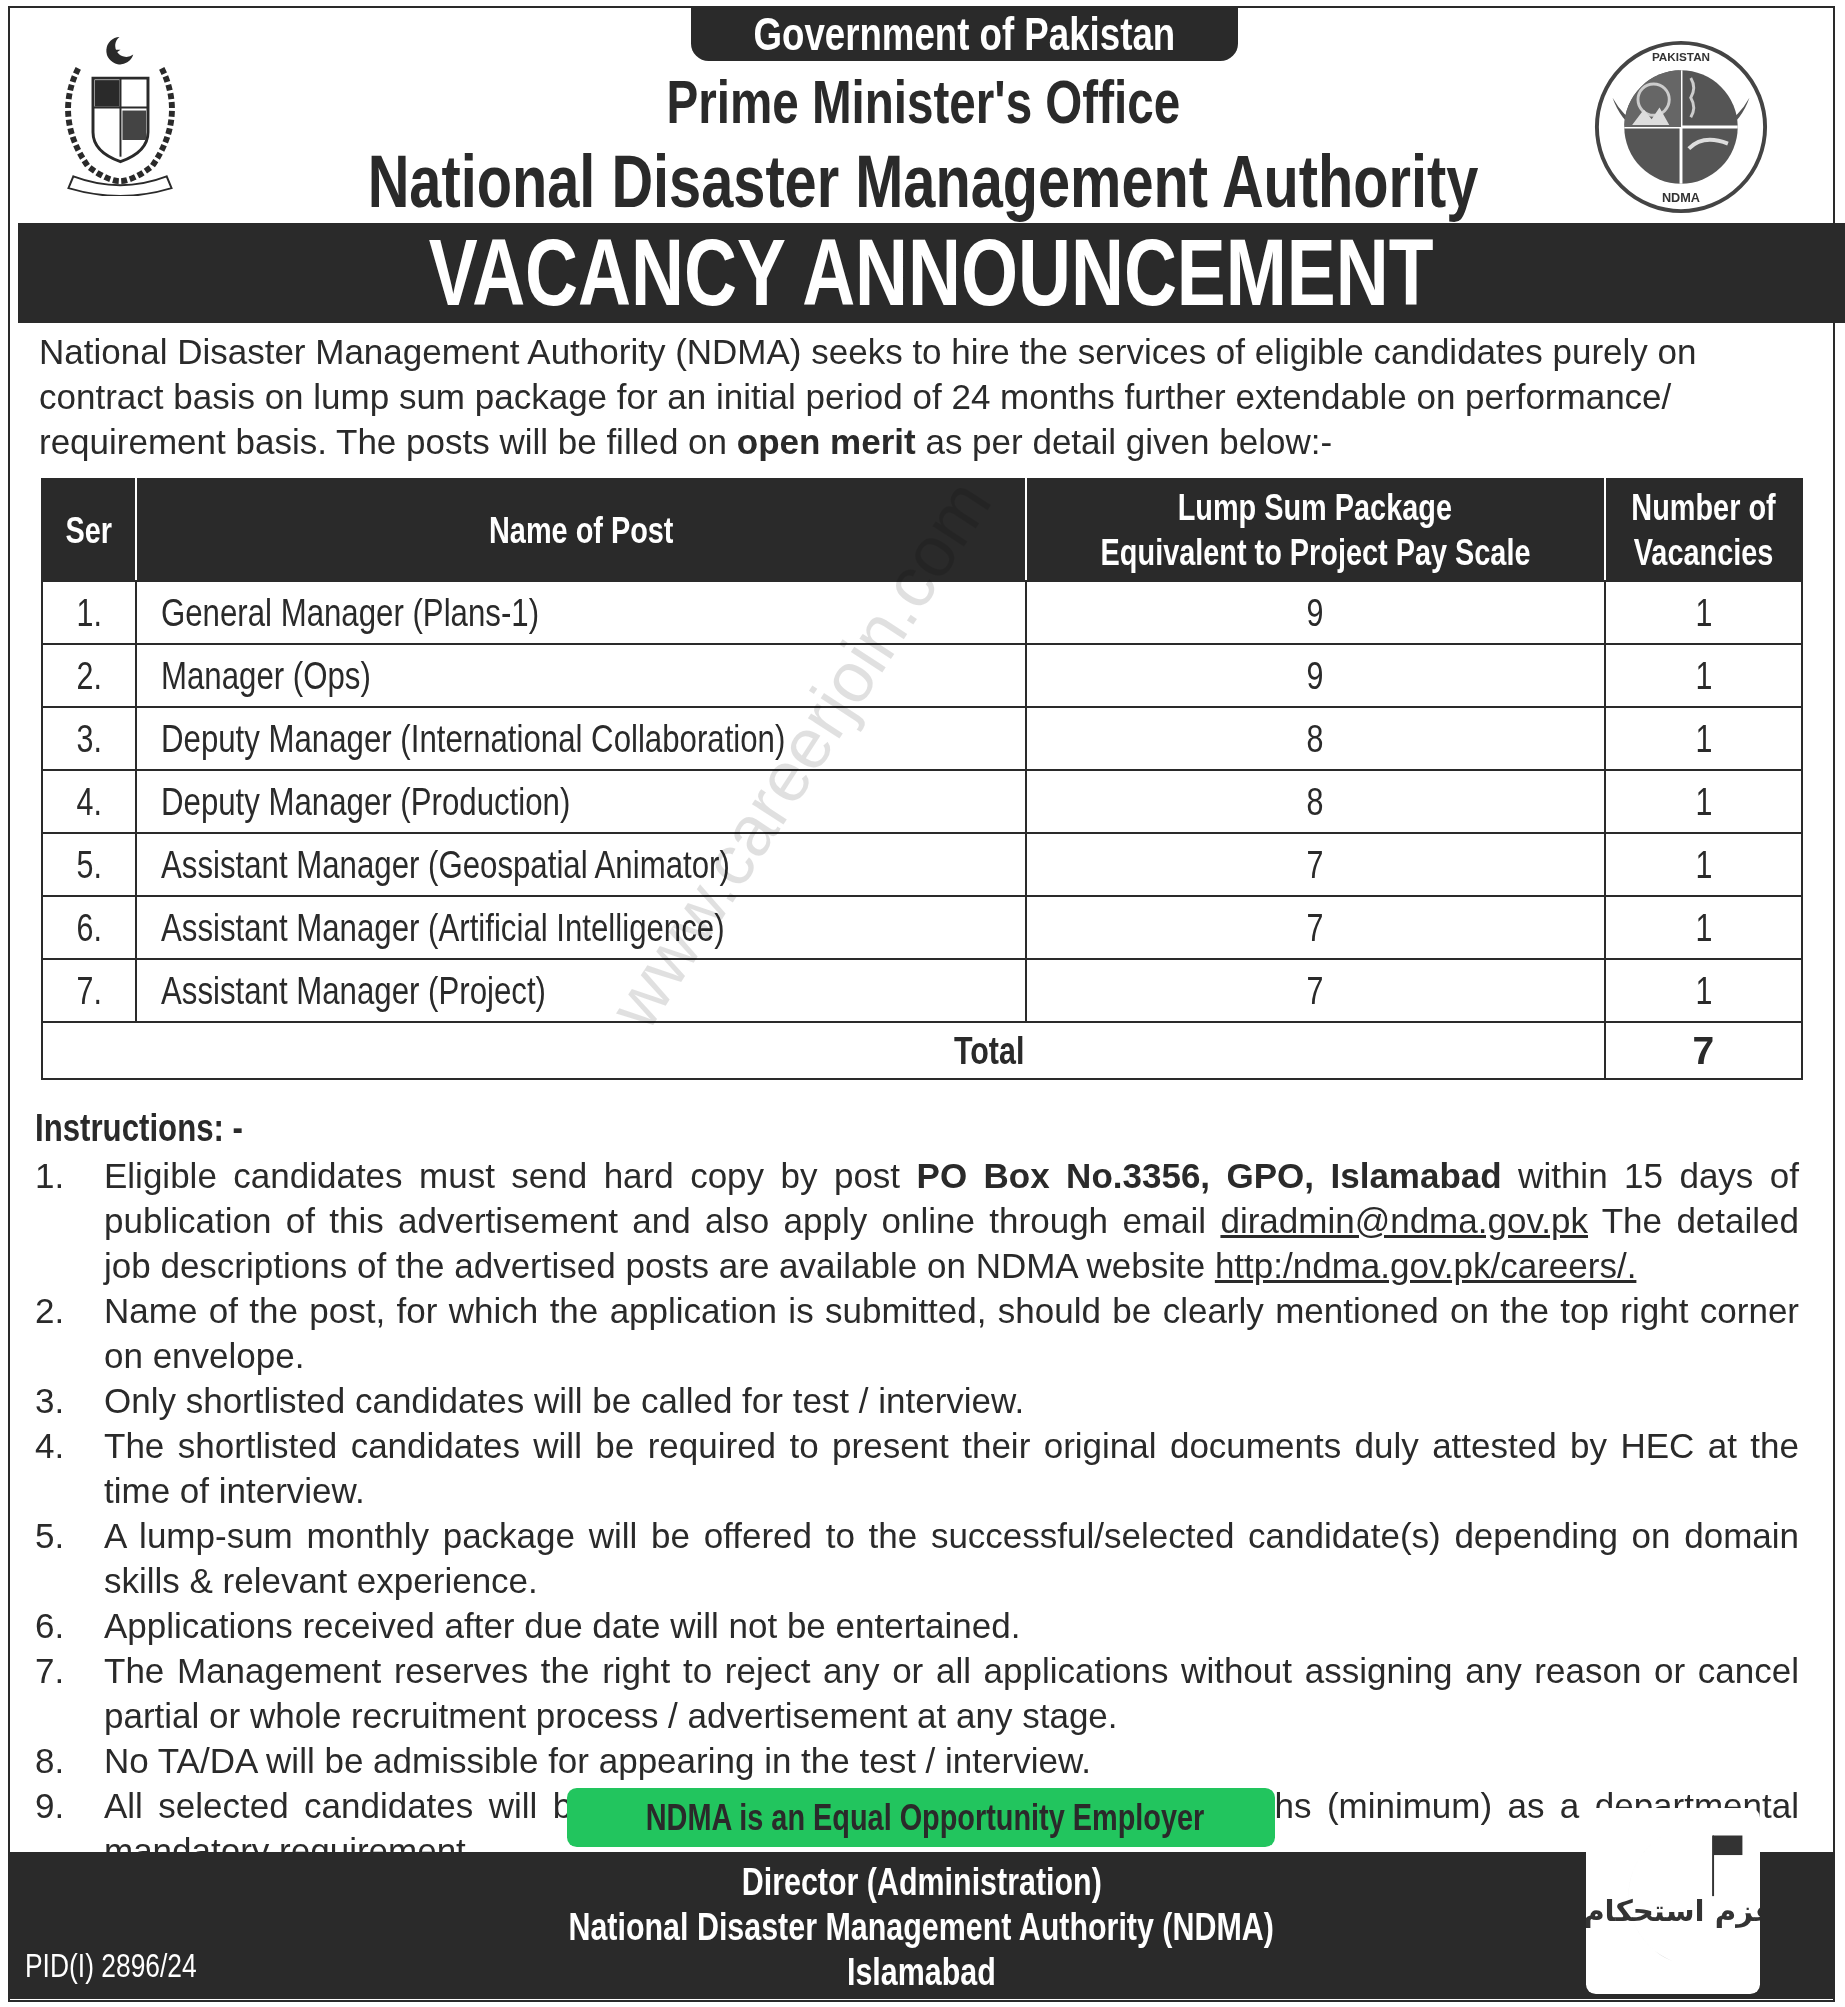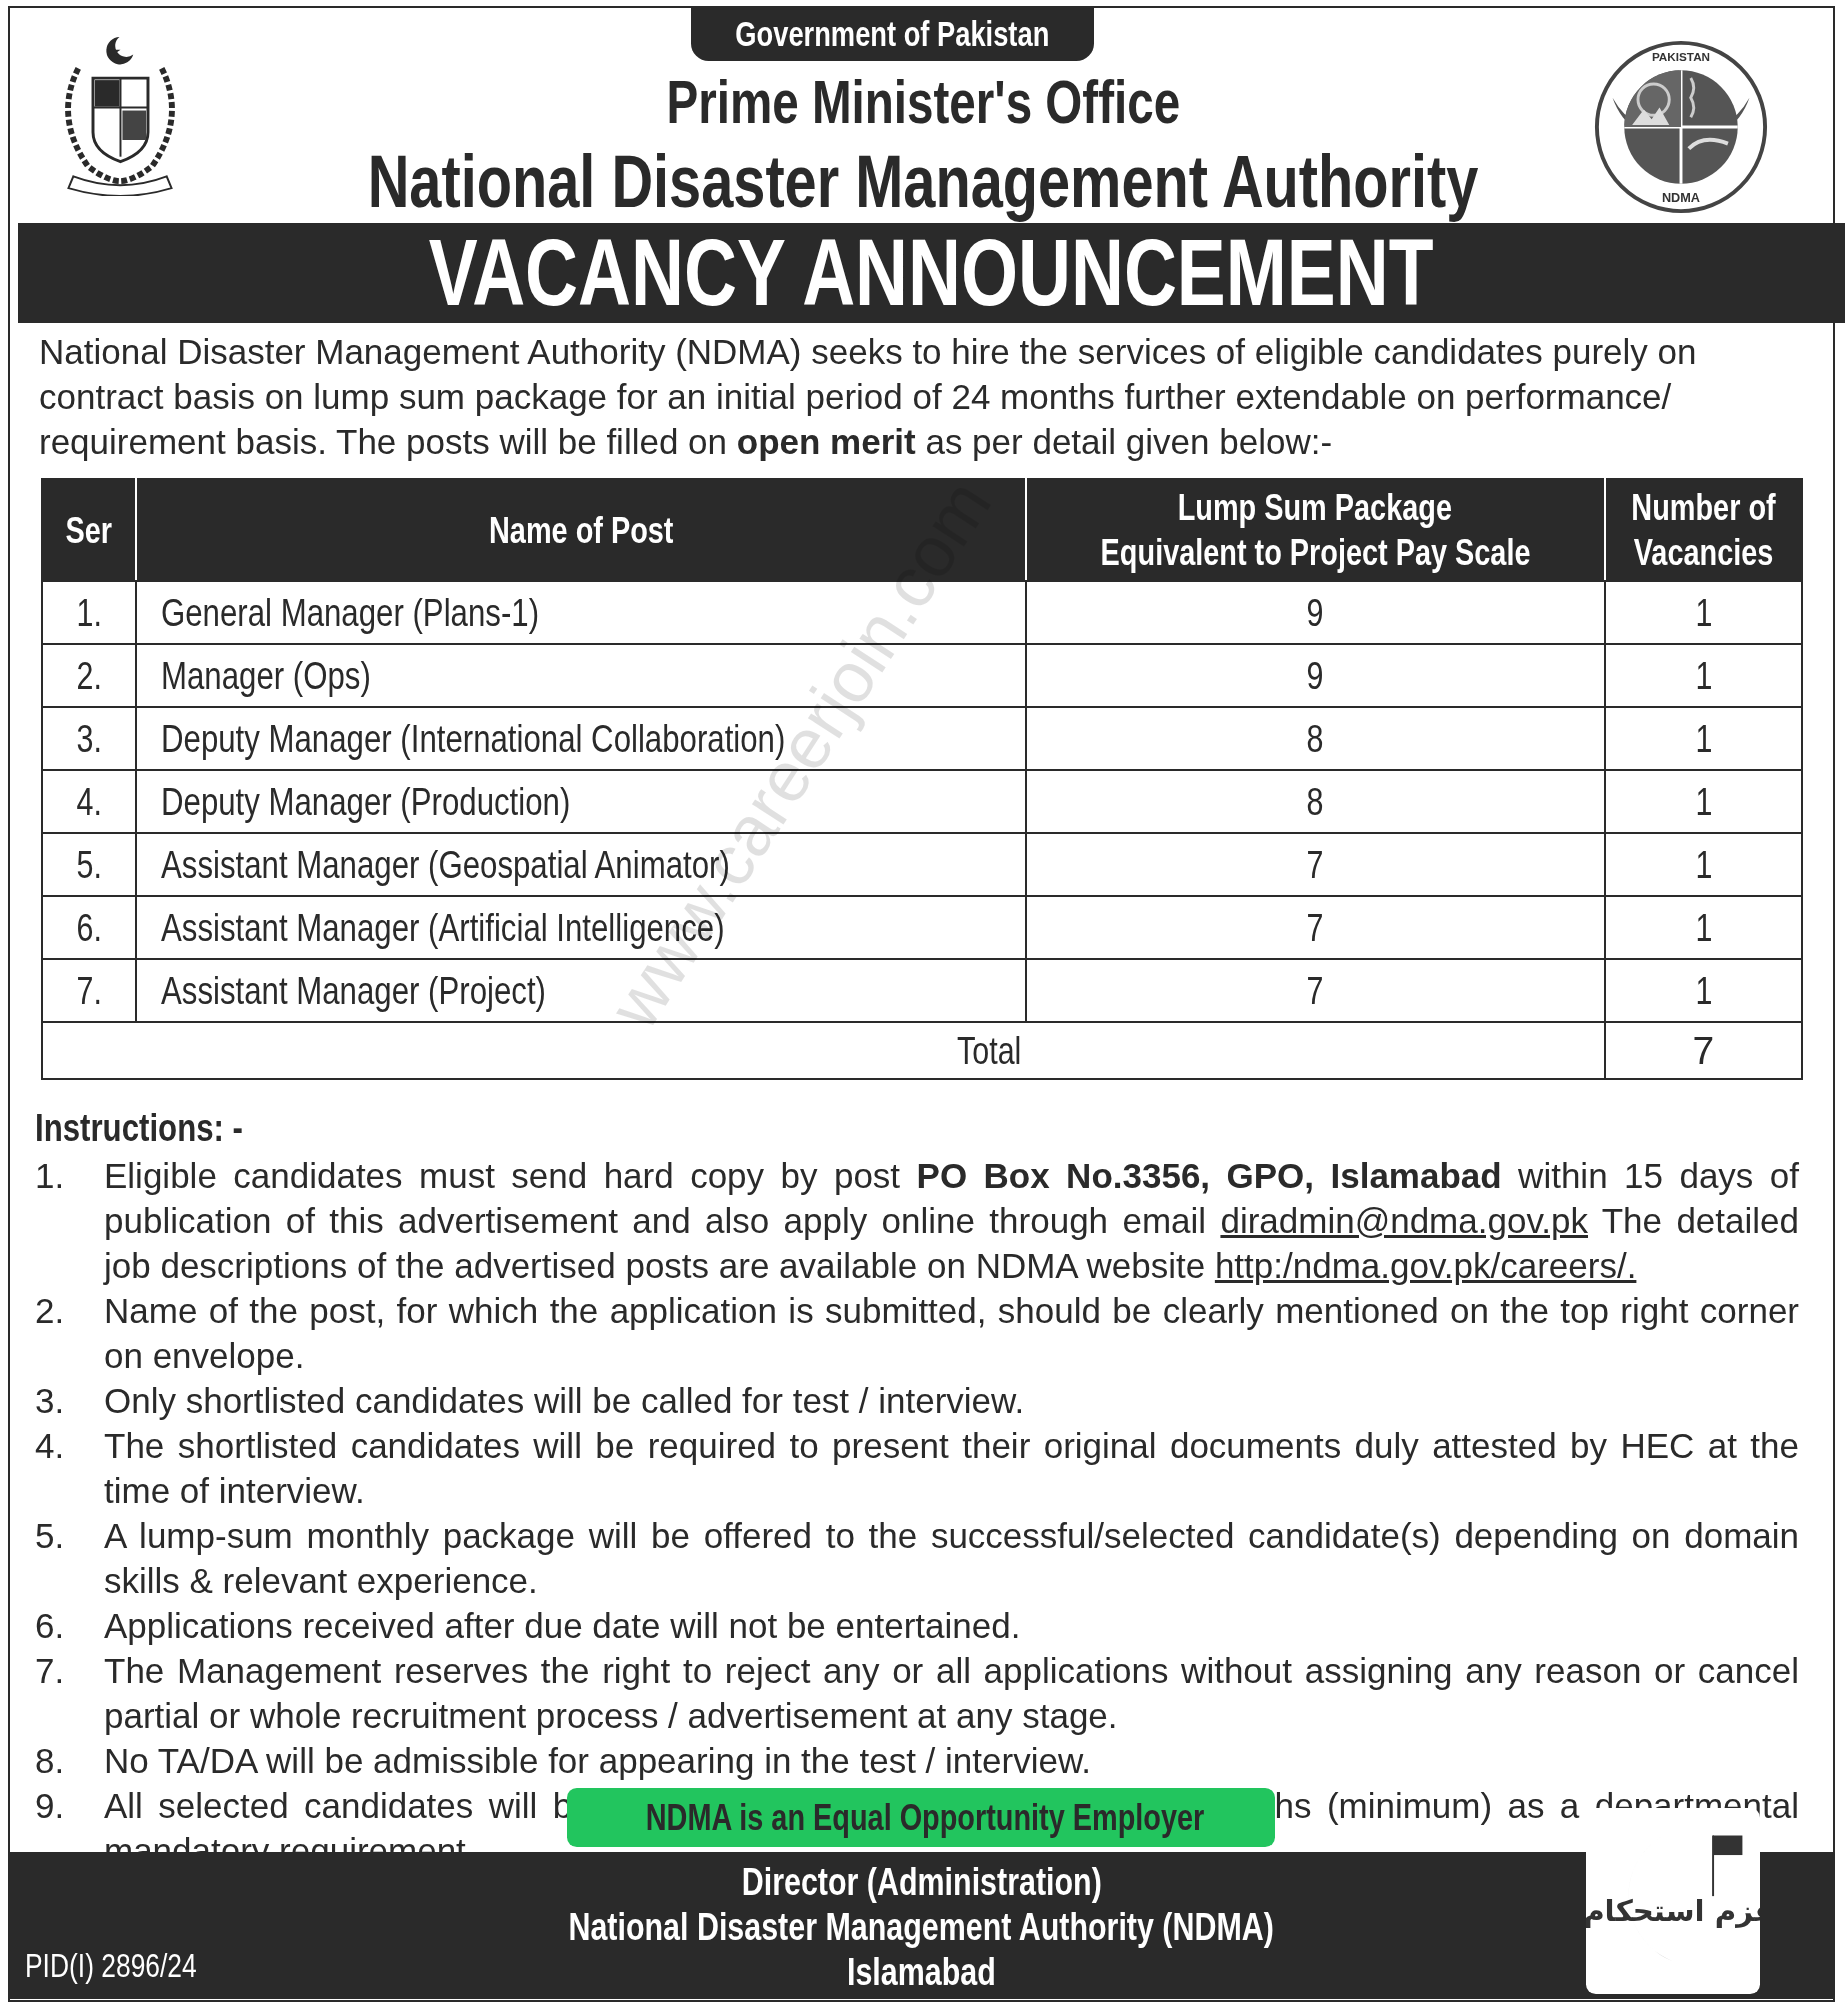--- a/index.html
+++ b/index.html
@@ -1,38 +1,38 @@
 <!DOCTYPE html>
 <html><head>
 <meta charset="utf-8">
 <style>
   html,body{margin:0;padding:0;background:#fff;}
   body{width:1846px;height:2007px;position:relative;overflow:hidden;font-family:"Liberation Sans",sans-serif;color:#222;}
   .frame{position:absolute;left:7.8px;top:5.9px;width:1827px;height:1996px;border:2.9px solid #2a2a2a;box-sizing:border-box;}
   .cond{transform:scaleX(0.78);transform-origin:center;display:inline-block;white-space:nowrap;}
   .condL{transform:scaleX(0.80);transform-origin:left center;display:inline-block;white-space:nowrap;}
   
-  .gov-tab{position:absolute;left:691px;top:5.9px;width:403px;height:55px;background:#2a2a2a;border-radius:0 0 17.6px 17.6px;color:#fff;font-weight:bold;font-size:35px;text-align:center;line-height:55px;}
+  .gov-tab{position:absolute;left:691px;top:5.9px;width:547px;height:55px;background:#2a2a2a;border-radius:0 0 17.6px 17.6px;color:#fff;font-weight:bold;font-size:47px;text-align:center;line-height:55px;}
   .title1{position:absolute;left:0;width:1846px;top:67px;text-align:center;font-weight:bold;font-size:61px;color:#2a2a2a;}
   .title2{position:absolute;left:0;width:1846px;top:139px;text-align:center;font-weight:bold;font-size:74px;color:#2a2a2a;}
   .emblem{position:absolute;left:39px;top:29px;width:162px;height:167px;}
   .ndma-logo{position:absolute;left:1593px;top:39px;width:176px;height:176px;}
   .banner{position:absolute;left:18px;top:223px;width:1827px;height:100px;background:#2a2a2a;color:#fff;text-align:center;font-weight:bold;font-size:94px;line-height:100px;}
   
   .intro{position:absolute;left:39px;top:329px;width:1764px;font-size:35px;line-height:45px;color:#2a2a2a;}
   .intro b{font-weight:bold;}
   
   table.vac{position:absolute;left:41px;top:478px;width:1762px;border-collapse:collapse;font-size:39px;color:#2a2a2a;padding-left:6px;}
   table.vac th{background:#2a2a2a;color:#fff;font-weight:bold;font-size:37px;border:2.9px solid #2a2a2a;border-right:2px solid #fff;height:98px;line-height:45px;}
   table.vac th:last-child{border-right:2.9px solid #2a2a2a;}
   table.vac td{border:2.9px solid #2a2a2a;height:59px;}
   table.vac td.ser{width:90px;text-align:center;}
   table.vac td.post{width:863px;padding-left:23.5px;}
   table.vac td.num{text-align:center;}
-  table.vac tr.total td{height:53px;font-weight:normal;margin-top:26px;}
+  table.vac tr.total td{height:53px;font-weight:bold;margin-top:26px;}
   
   .instr-h{position:absolute;left:35px;top:1106px;font-size:39px;font-weight:bold;color:#2a2a2a;text-decoration:underline;}
   ol.instr{position:absolute;left:35px;top:1153px;width:1764px;margin:0;padding:0;list-style:none;font-size:35px;line-height:45px;color:#2a2a2a;}
   ol.instr li{position:relative;padding-left:69px;text-align:justify;}
   ol.instr li .n{position:absolute;left:0;top:0;}
   ol.instr a{color:#2a2a2a;text-decoration:underline;}
   ol.instr b{font-weight:bold;}
   .eoe{position:absolute;left:567px;top:1788px;width:708px;height:59px;background:#22c55e;border-radius:9.8px;text-align:center;font-weight:bold;font-size:37px;line-height:59px;color:#2a2a2a;text-decoration:underline;}
   
   .footer{position:absolute;left:7.8px;top:1852px;width:1827px;height:147px;background:#2a2a2a;color:#fff;}

